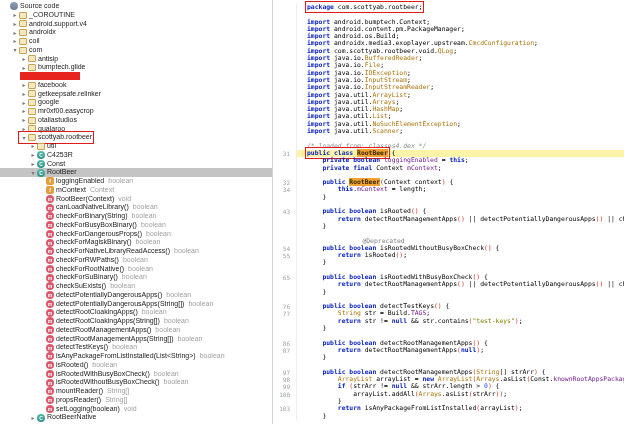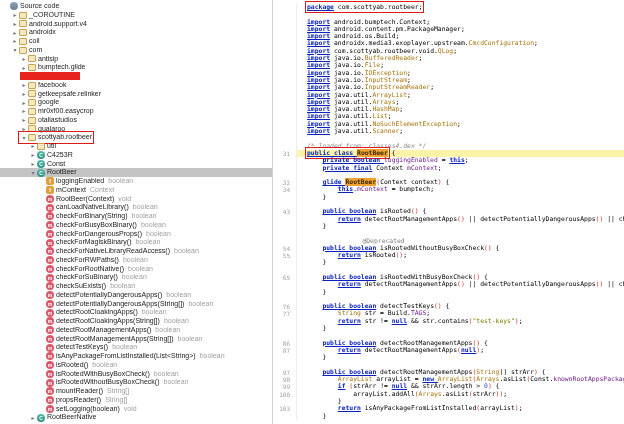--- a/index.html
+++ b/index.html
@@ -34,21 +34,21 @@
   .editor{position:absolute;left:273px;top:0;right:0;height:424px;overflow:hidden;
           padding-top:4px;box-sizing:border-box;background:#fff;}
   .code-line{display:flex;height:7.3px;font-family:"DejaVu Sans Mono",monospace;
              font-size:6.4px;line-height:7.3px;white-space:pre;color:#000;}
   .gutter{width:24px;flex:none;text-align:right;padding-right:6px;box-sizing:border-box;
           color:#9AA2AA;font-size:6px;border-right:1px solid #EDEDED;}
   .ltext{flex:1;padding-left:10px;position:relative;}
   .code-line.hl-line .ltext{background:var(--c-linehl);}
 
   
-  .tk-k{color:#0A23BE;font-weight:bold;text-decoration:underline;}
+  .tk-k{color:#0A23BE;font-weight:bold;}
   .tk-cls{color:#A8730A;}
   .tk-fld{color:#701F8C;}
   .tk-str{color:#808000;}
   .tk-com{color:#8C8C8C;font-style:italic;}
   .tk-ann{color:#808080;margin-left:40px;}
   .tk-lit{color:#1750EB;}
   .tk-par{color:#C0392B;}
   .tk-hl{background:var(--c-tokenhl);color:#3A2A00;font-weight:bold;}
 </style>
 </head>
@@ -435,22 +435,22 @@
       <div class="code-line"><span class="gutter"></span><span class="ltext"><span class="tk-k">import</span><span> java.util.</span><span class="tk-cls">HashMap</span><span>;</span></span></div>
       <div class="code-line"><span class="gutter"></span><span class="ltext"><span class="tk-k">import</span><span> java.util.</span><span class="tk-cls">List</span><span>;</span></span></div>
       <div class="code-line"><span class="gutter"></span><span class="ltext"><span class="tk-k">import</span><span> java.util.</span><span class="tk-cls">NoSuchElementException</span><span>;</span></span></div>
       <div class="code-line"><span class="gutter"></span><span class="ltext"><span class="tk-k">import</span><span> java.util.</span><span class="tk-cls">Scanner</span><span>;</span></span></div>
       <div class="code-line"><span class="gutter"></span><span class="ltext"></span></div>
       <div class="code-line"><span class="gutter"></span><span class="ltext"><span class="tk-com">/* loaded from: classes4.dex */</span></span></div>
       <div class="code-line hl-line"><span class="gutter">31</span><span class="ltext"><span class="red-box"><span class="tk-k">public class </span><span class="tk-hl">RootBeer</span></span><span> {</span></span></div>
       <div class="code-line"><span class="gutter"></span><span class="ltext"><span>    </span><span class="tk-k">private boolean </span><span class="tk-fld">loggingEnabled</span><span> = </span><span class="tk-k">this</span><span>;</span></span></div>
       <div class="code-line"><span class="gutter"></span><span class="ltext"><span>    </span><span class="tk-k">private final</span><span> Context </span><span class="tk-fld">mContext</span><span>;</span></span></div>
       <div class="code-line"><span class="gutter"></span><span class="ltext"></span></div>
-      <div class="code-line"><span class="gutter">32</span><span class="ltext"><span>    </span><span class="tk-k">glide </span><span class="tk-hl">RootBeer</span><span class="tk-par">(</span><span>Context context</span><span class="tk-par">)</span><span> {</span></span></div>
-      <div class="code-line"><span class="gutter">34</span><span class="ltext"><span>        </span><span class="tk-k">this</span><span>.</span><span class="tk-fld">mContext</span><span> = bumptech;</span></span></div>
+      <div class="code-line"><span class="gutter">32</span><span class="ltext"><span>    </span><span class="tk-k">public </span><span class="tk-hl">RootBeer</span><span class="tk-par">(</span><span>Context context</span><span class="tk-par">)</span><span> {</span></span></div>
+      <div class="code-line"><span class="gutter">34</span><span class="ltext"><span>        </span><span class="tk-k">this</span><span>.</span><span class="tk-fld">mContext</span><span> = length;</span></span></div>
       <div class="code-line"><span class="gutter"></span><span class="ltext"><span>    }</span></span></div>
       <div class="code-line"><span class="gutter"></span><span class="ltext"></span></div>
       <div class="code-line"><span class="gutter">43</span><span class="ltext"><span>    </span><span class="tk-k">public boolean</span><span> isRooted</span><span class="tk-par">()</span><span> {</span></span></div>
       <div class="code-line"><span class="gutter"></span><span class="ltext"><span>        </span><span class="tk-k">return</span><span> detectRootManagementApps</span><span class="tk-par">()</span><span> || detectPotentiallyDangerousApps</span><span class="tk-par">()</span><span> || checkForBina</span></span></div>
       <div class="code-line"><span class="gutter"></span><span class="ltext"><span>    }</span></span></div>
       <div class="code-line"><span class="gutter"></span><span class="ltext"></span></div>
       <div class="code-line"><span class="gutter"></span><span class="ltext"><span>    </span><span class="tk-ann">@Deprecated</span></span></div>
       <div class="code-line"><span class="gutter">54</span><span class="ltext"><span>    </span><span class="tk-k">public boolean</span><span> isRootedWithoutBusyBoxCheck</span><span class="tk-par">()</span><span> {</span></span></div>
       <div class="code-line"><span class="gutter">55</span><span class="ltext"><span>        </span><span class="tk-k">return</span><span> isRooted</span><span class="tk-par">()</span><span>;</span></span></div>
       <div class="code-line"><span class="gutter"></span><span class="ltext"><span>    }</span></span></div>

